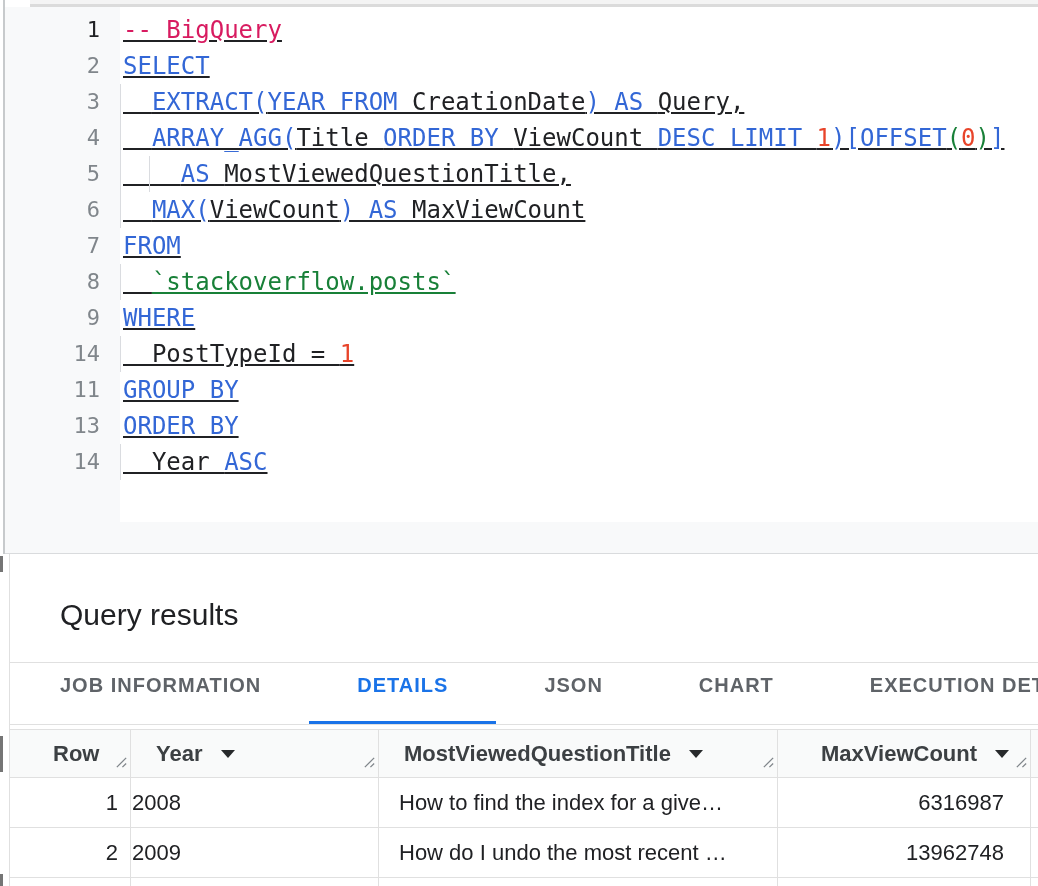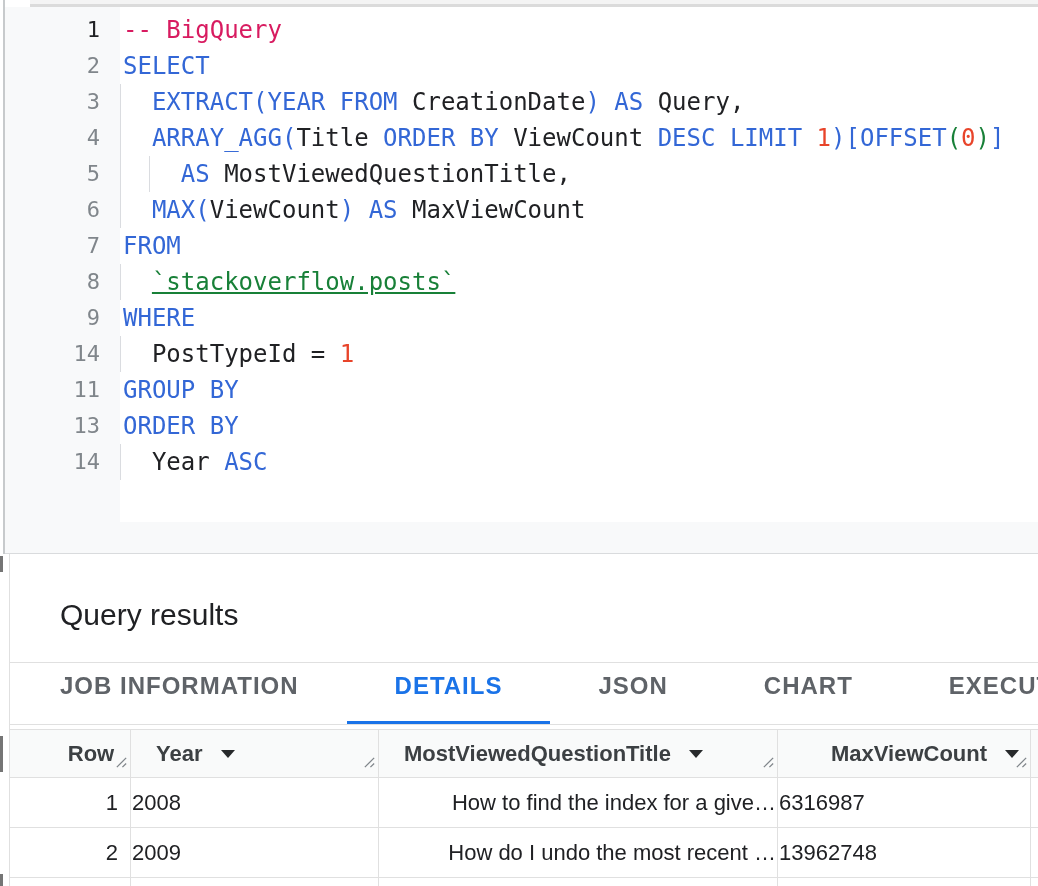--- a/index.html
+++ b/index.html
@@ -17,63 +17,63 @@
 
   
   .editor{position:absolute;top:7px;left:5px;right:0;height:515px;
           background:linear-gradient(to right,#F8F9FA 115px,#fff 115px);
           font-family:"DejaVu Sans Mono","Liberation Mono",monospace;
           font-size:24px;line-height:36px;padding-top:5px;box-sizing:border-box;}
   .code-line{position:relative;display:flex;height:36px;white-space:pre;}
   .ln{width:115px;flex:0 0 115px;text-align:right;padding-right:20px;box-sizing:border-box;
       color:#80868B;font-size:22px;}
   .ln.active{color:#202124;}
-  .lc{padding-left:3px;}
+  .lc{padding-left:3px;text-decoration:underline;}
   .guide{position:absolute;top:0;bottom:0;width:1px;background:#DADCE0;}
   .tk-k{color:#3367D6;}
   .tk-d{color:#202124;}
   .tk-c{color:#D81B60;}
   .tk-n{color:#E8442A;}
   .tk-g{color:#188038;}
   .tk-t{color:#188038;text-decoration:underline;cursor:pointer;}
 
   .editor-tail{position:absolute;top:522px;left:5px;right:0;height:31px;background:#F8F9FA;
                border-bottom:1px solid #D9DBDD;}
 
   
   .qr-header{position:absolute;top:568px;left:10px;right:0;height:94px;background:#fff;
              border-bottom:1px solid #E0E0E0;display:flex;align-items:center;}
   .qr-title{font-size:30px;font-weight:400;color:#202124;margin-left:50px;}
 
   
   .tabbar{position:absolute;top:650px;left:10px;right:0;height:74px;border-bottom:1px solid #E0E0E0;}
   .tabs{list-style:none;margin:0;padding:0 0 0 2px;height:100%;display:flex;}
   .tab{height:100%;display:flex;align-items:center;padding:0 48px;box-sizing:border-box;
-       font-size:24px;font-weight:700;letter-spacing:1px;color:#5F6368;cursor:pointer;
+       font-size:20px;font-weight:700;letter-spacing:1px;color:#5F6368;cursor:pointer;
        border-bottom:3px solid transparent;white-space:nowrap;}
   .tab.active{color:#1A73E8;border-bottom-color:#1A73E8;}
 
   
   .table-wrap{position:absolute;top:725px;left:9px;right:0;bottom:0;padding-top:4px;overflow:hidden;}
   table{border-collapse:collapse;table-layout:fixed;width:1141px;}
   col.c-row{width:121px;}col.c-year{width:248px;}col.c-title{width:399px;}
   col.c-max{width:253px;}col.c-fill{width:120px;}
   th,td{border:1px solid #E0E0E0;box-sizing:border-box;overflow:hidden;white-space:nowrap;}
   thead th{height:48px;background:#F9FAFA;position:relative;text-align:left;
            font-size:22px;font-weight:700;color:#3C4043;vertical-align:middle;}
   tbody td{height:50px;background:#fff;font-size:22px;color:#202124;vertical-align:middle;}
   .h-inner{display:flex;align-items:center;}
-  th.p26 .h-inner{padding-left:42px;justify-content:center;} th.p24 .h-inner{padding-left:24px;}
+  th.p26 .h-inner{padding-left:42px;} th.p24 .h-inner{padding-left:24px;}
   .menu-arrow{width:0;height:0;border-left:7px solid transparent;border-right:7px solid transparent;
               border-top:8px solid #27292B;margin-left:18px;cursor:pointer;}
   .grip{position:absolute;right:2px;bottom:2px;cursor:col-resize;}
   td.num{text-align:left;padding-right:24px;}
   td.rownum{text-align:right;padding-right:12px;}
-  td.ttl{text-align:right;padding-left:20px;text-overflow:ellipsis;}
-  td.maxn{padding-right:26px;}
+  td.ttl{text-align:left;padding-left:20px;text-overflow:ellipsis;}
+  td.maxn{text-align:right;padding-right:26px;}
 </style>
 </head>
 <body>
 
 <div class="screen">
   <div class="top-strip"></div>
   <div class="editor-left-border"></div>
   <div class="results-left-border"></div>
   <div class="sb-thumb" style="top:556px;height:16px;"></div>
   <div class="sb-thumb" style="top:736px;height:36px;"></div>

